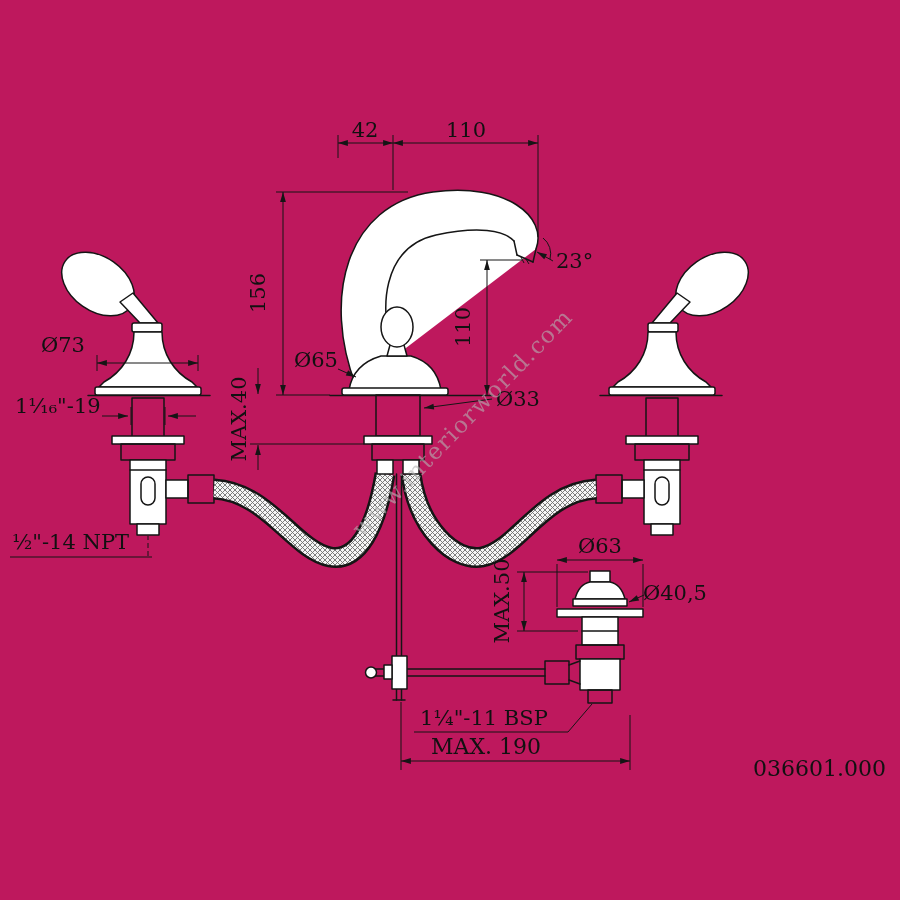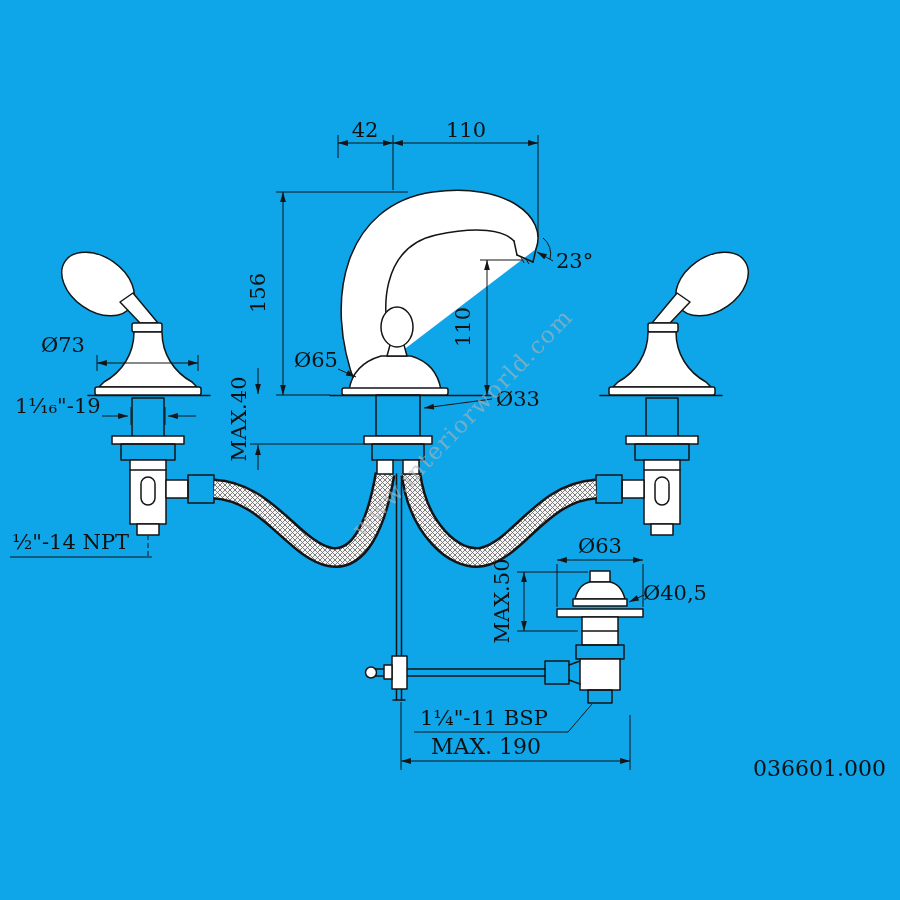--- a/index.html
+++ b/index.html
@@ -1,16 +1,16 @@
 <!DOCTYPE html>
 <html><head>
 <meta charset="utf-8">
 <style>
   html,body{margin:0;padding:0;background:#fff;}
-  .canvas{position:relative;width:900px;height:900px;background:#0ea5e9;overflow:hidden;}
+  .canvas{position:relative;width:900px;height:900px;background:#be185d;overflow:hidden;}
   svg{display:block;}
   .s{stroke:#151515;stroke-width:1.5;fill:none;stroke-linejoin:round;stroke-linecap:round;}
   .f{fill:#ffffff;stroke:#151515;stroke-width:1.5;stroke-linejoin:round;}
   .d{stroke:#151515;stroke-width:1;fill:none;}
   .dash{stroke-dasharray:5 3;}
   text{font-family:"DejaVu Serif","Liberation Serif",serif;font-size:21px;fill:#111;}
   .big{font-size:22px;}
   .wm{font-size:23px;fill:#b5b5b5;opacity:.6;letter-spacing:1.5px;}
 </style>
 </head>

